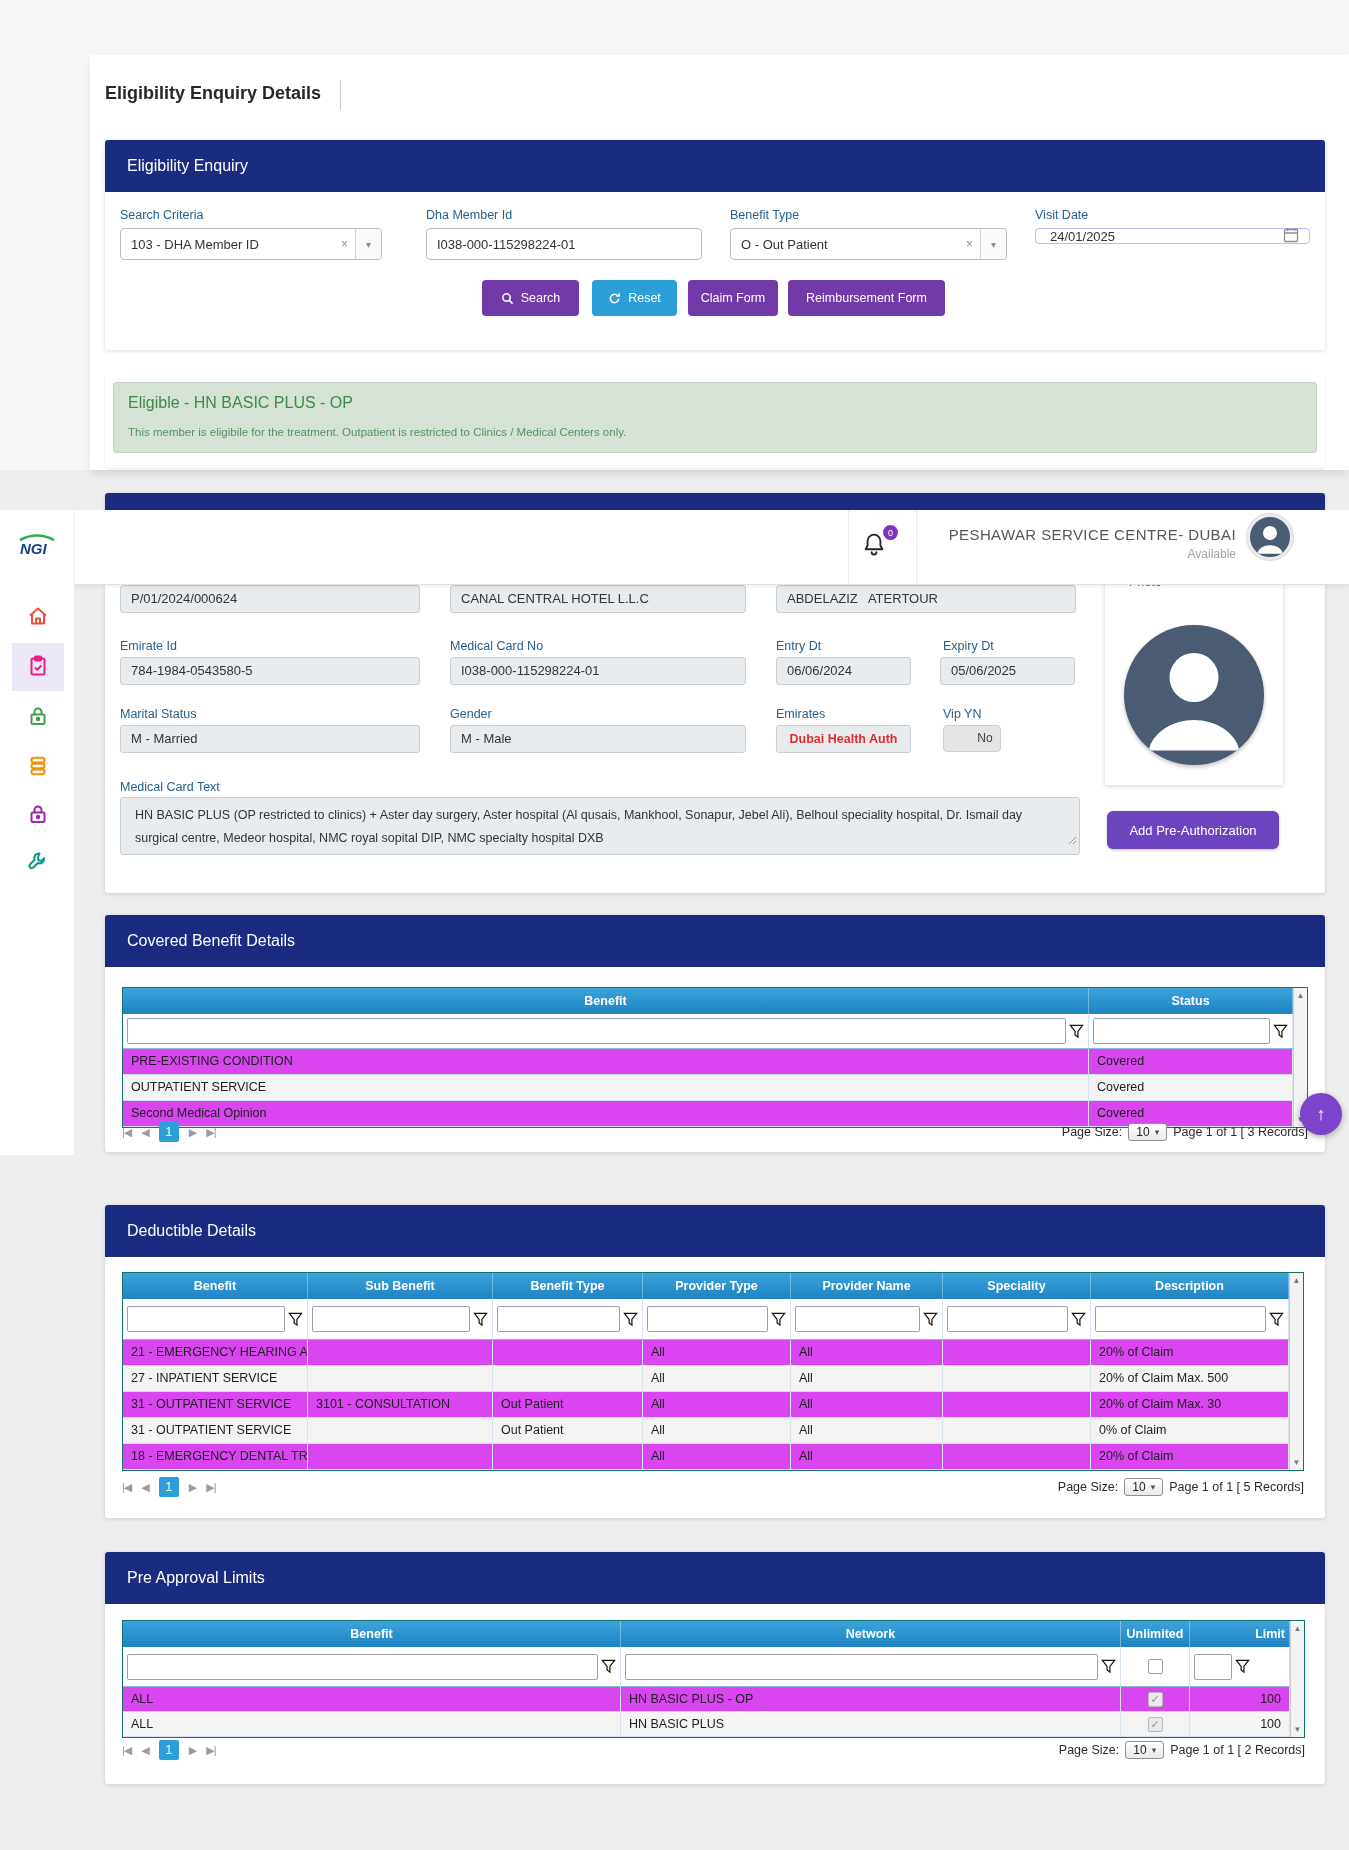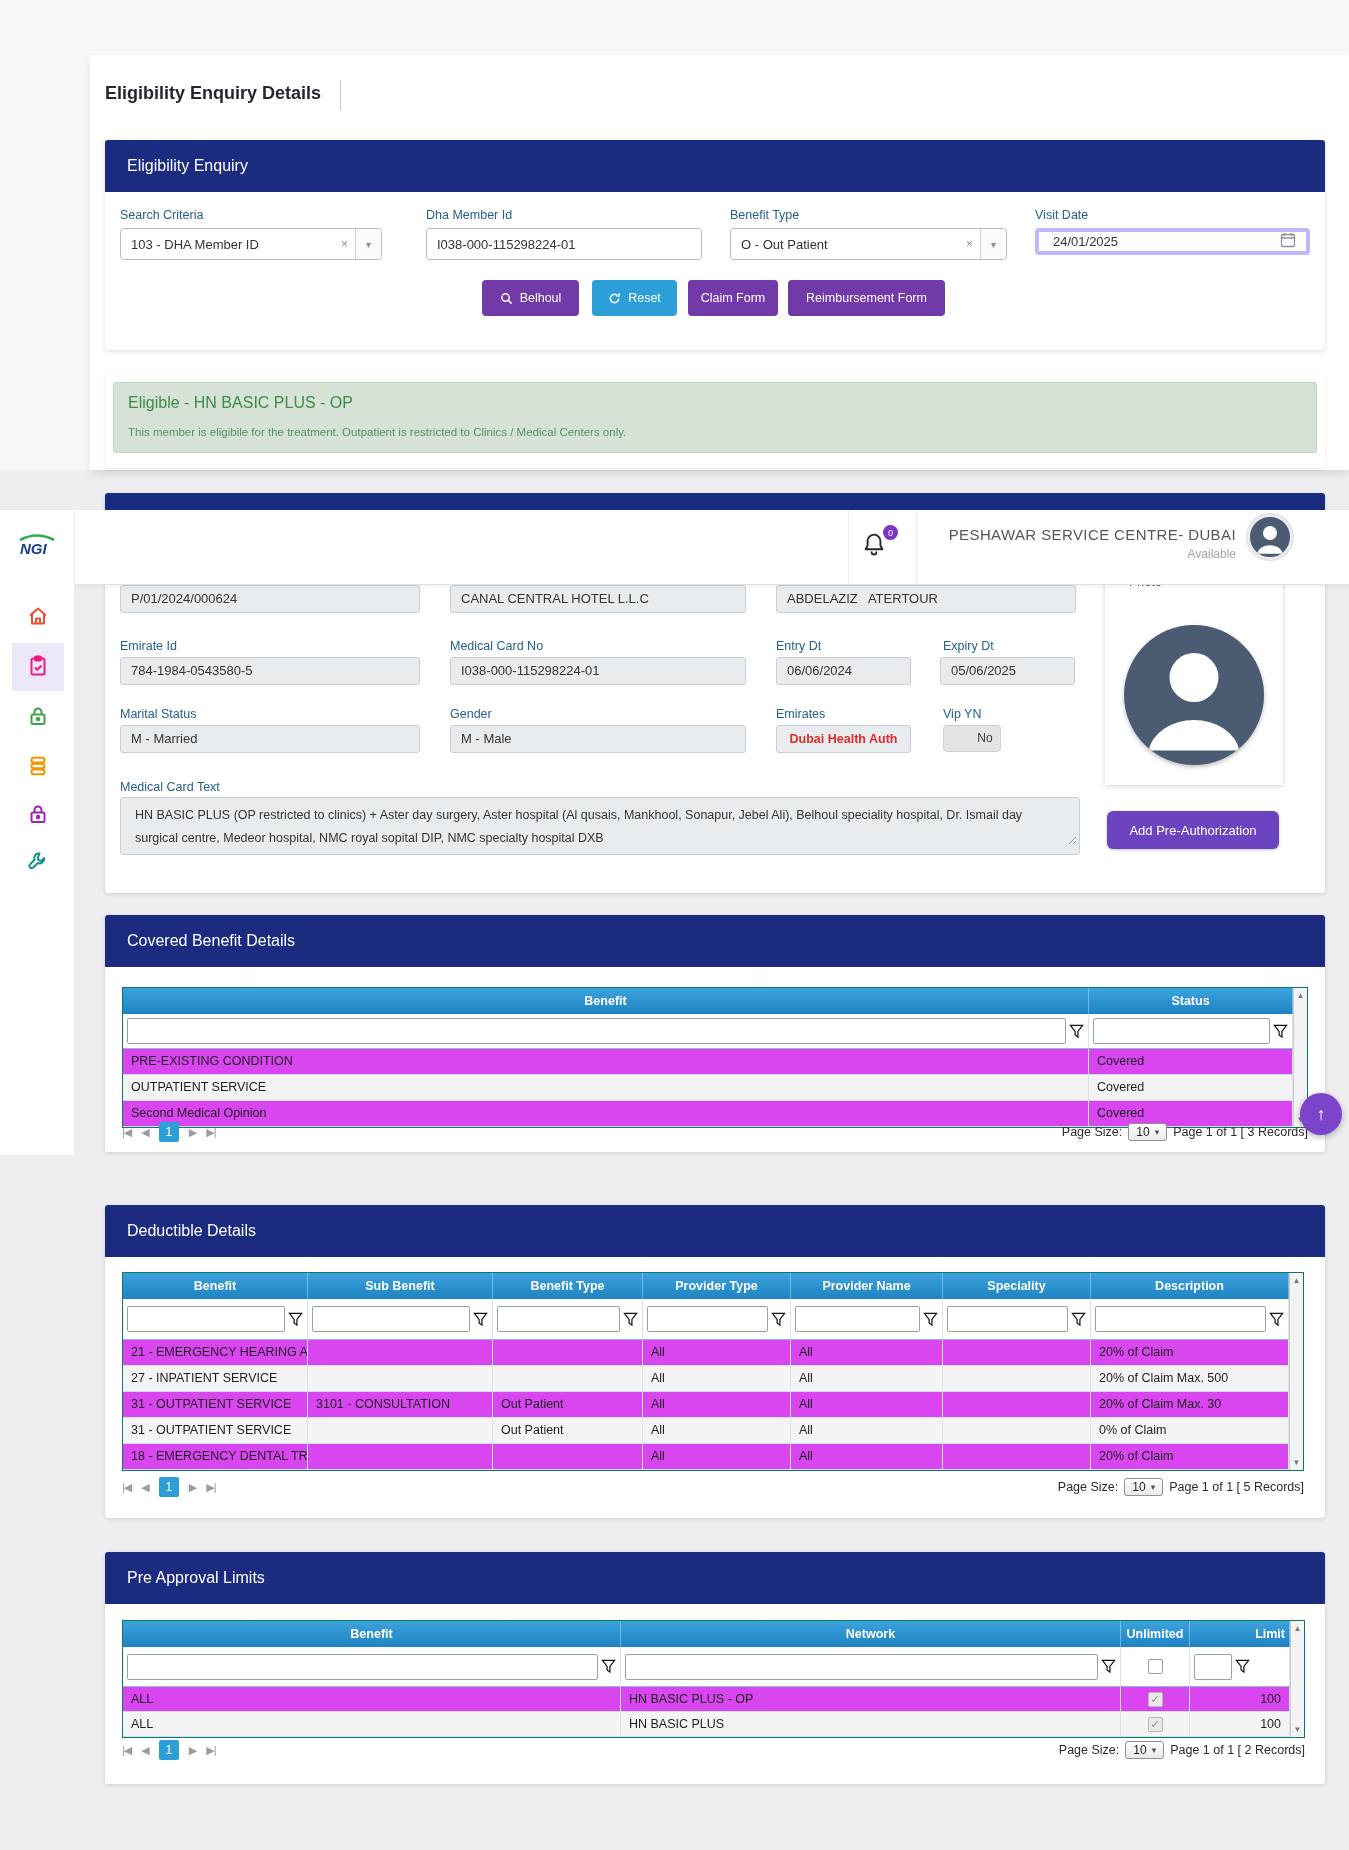--- a/index.html
+++ b/index.html
@@ -20,21 +20,21 @@
   
   .card { position:absolute; background:#fff; border-radius:3px; box-shadow:0 1px 4px rgba(0,0,0,.14); }
   .chead { position:absolute; left:0; top:0; right:0; height:52px; background:#1a2b80; border-radius:3px 3px 0 0; color:#fff; font-size:16px; display:flex; align-items:center; padding-left:22px; }
 
   
   .lbl { position:absolute; font-size:12.5px; color:#25618f; }
   .sel { position:absolute; height:32px; background:#fff; border:1px solid #b9bdc2; border-radius:4px; display:flex; align-items:center; font-size:13px; color:#333; }
   .sel .txt { flex:1; padding:0 10px; white-space:nowrap; overflow:hidden; }
   .sel .clr { color:#8a8f94; font-size:12px; padding:0 7px; }
   .sel .car { width:26px; align-self:stretch; border-left:1px solid #d0d3d6; background:#fafafb; display:flex; align-items:center; justify-content:center; color:#8a8f94; font-size:10px; border-radius:0 4px 4px 0; }
-  .datef { position:absolute; height:27px; background:#fff; border:4px solid #c4b5fd; border-radius:4px; display:flex; align-items:center; font-size:13px; color:#333; padding:0 10px; }
+  .datef { position:absolute; height:16px; background:#fff; border:1px solid #c4b5fd; border-radius:4px; display:flex; align-items:center; font-size:13px; color:#333; padding:0 10px; }
   .datef .txt { flex:1; padding-left:4px; }
   .btn { position:absolute; height:36px; border:none; border-radius:4px; color:#fff; font-size:12.5px; display:flex; align-items:center; justify-content:center; gap:7px; cursor:pointer; font-family:inherit; }
   .btn.purple { background:#7239a8; }
   .btn.blue { background:#2d9fd8; }
 
   
   #eligible-inner { position:absolute; left:8px; top:8px; right:8px; height:71px; background:#d6e2d6; border:1px solid #c3d6c4; border-radius:3px; }
   #eligible-title { position:absolute; left:14px; top:11px; font-size:16px; color:#3d8b47; }
   #eligible-msg { position:absolute; left:14px; top:43px; font-size:11.5px; color:#56915f; }
 
@@ -140,21 +140,21 @@
             <rect x="1.5" y="2.5" width="13" height="12" rx="1"></rect>
             <path d="M1.5 6 h13 M4.5 1 v3 M11.5 1 v3"></path>
           </svg></span>
     </div>
 
     <button class="btn purple" style="left:377px; top:140px; width:97px;">
       <svg width="13" height="13" viewBox="0 0 14 14" fill="none" stroke="#fff" stroke-width="1.6">
           <circle cx="6" cy="6" r="4"></circle>
           <path d="M9 9 l3.5 3.5"></path>
         </svg>
-      <span>Belhoul</span>
+      <span>Search</span>
     </button>
     <button class="btn blue" style="left:487px; top:140px; width:85px;">
       <svg width="13" height="13" viewBox="0 0 14 14" fill="none" stroke="#fff" stroke-width="1.6">
           <path d="M11.5 7 a4.5 4.5 0 1 1 -1.8 -3.6"></path>
           <path d="M11.9 1.3 v3 h-3"></path>
         </svg>
       <span>Reset</span>
     </button>
     <button class="btn purple" style="left:583px; top:140px; width:90px;">
       <span>Claim Form</span>

